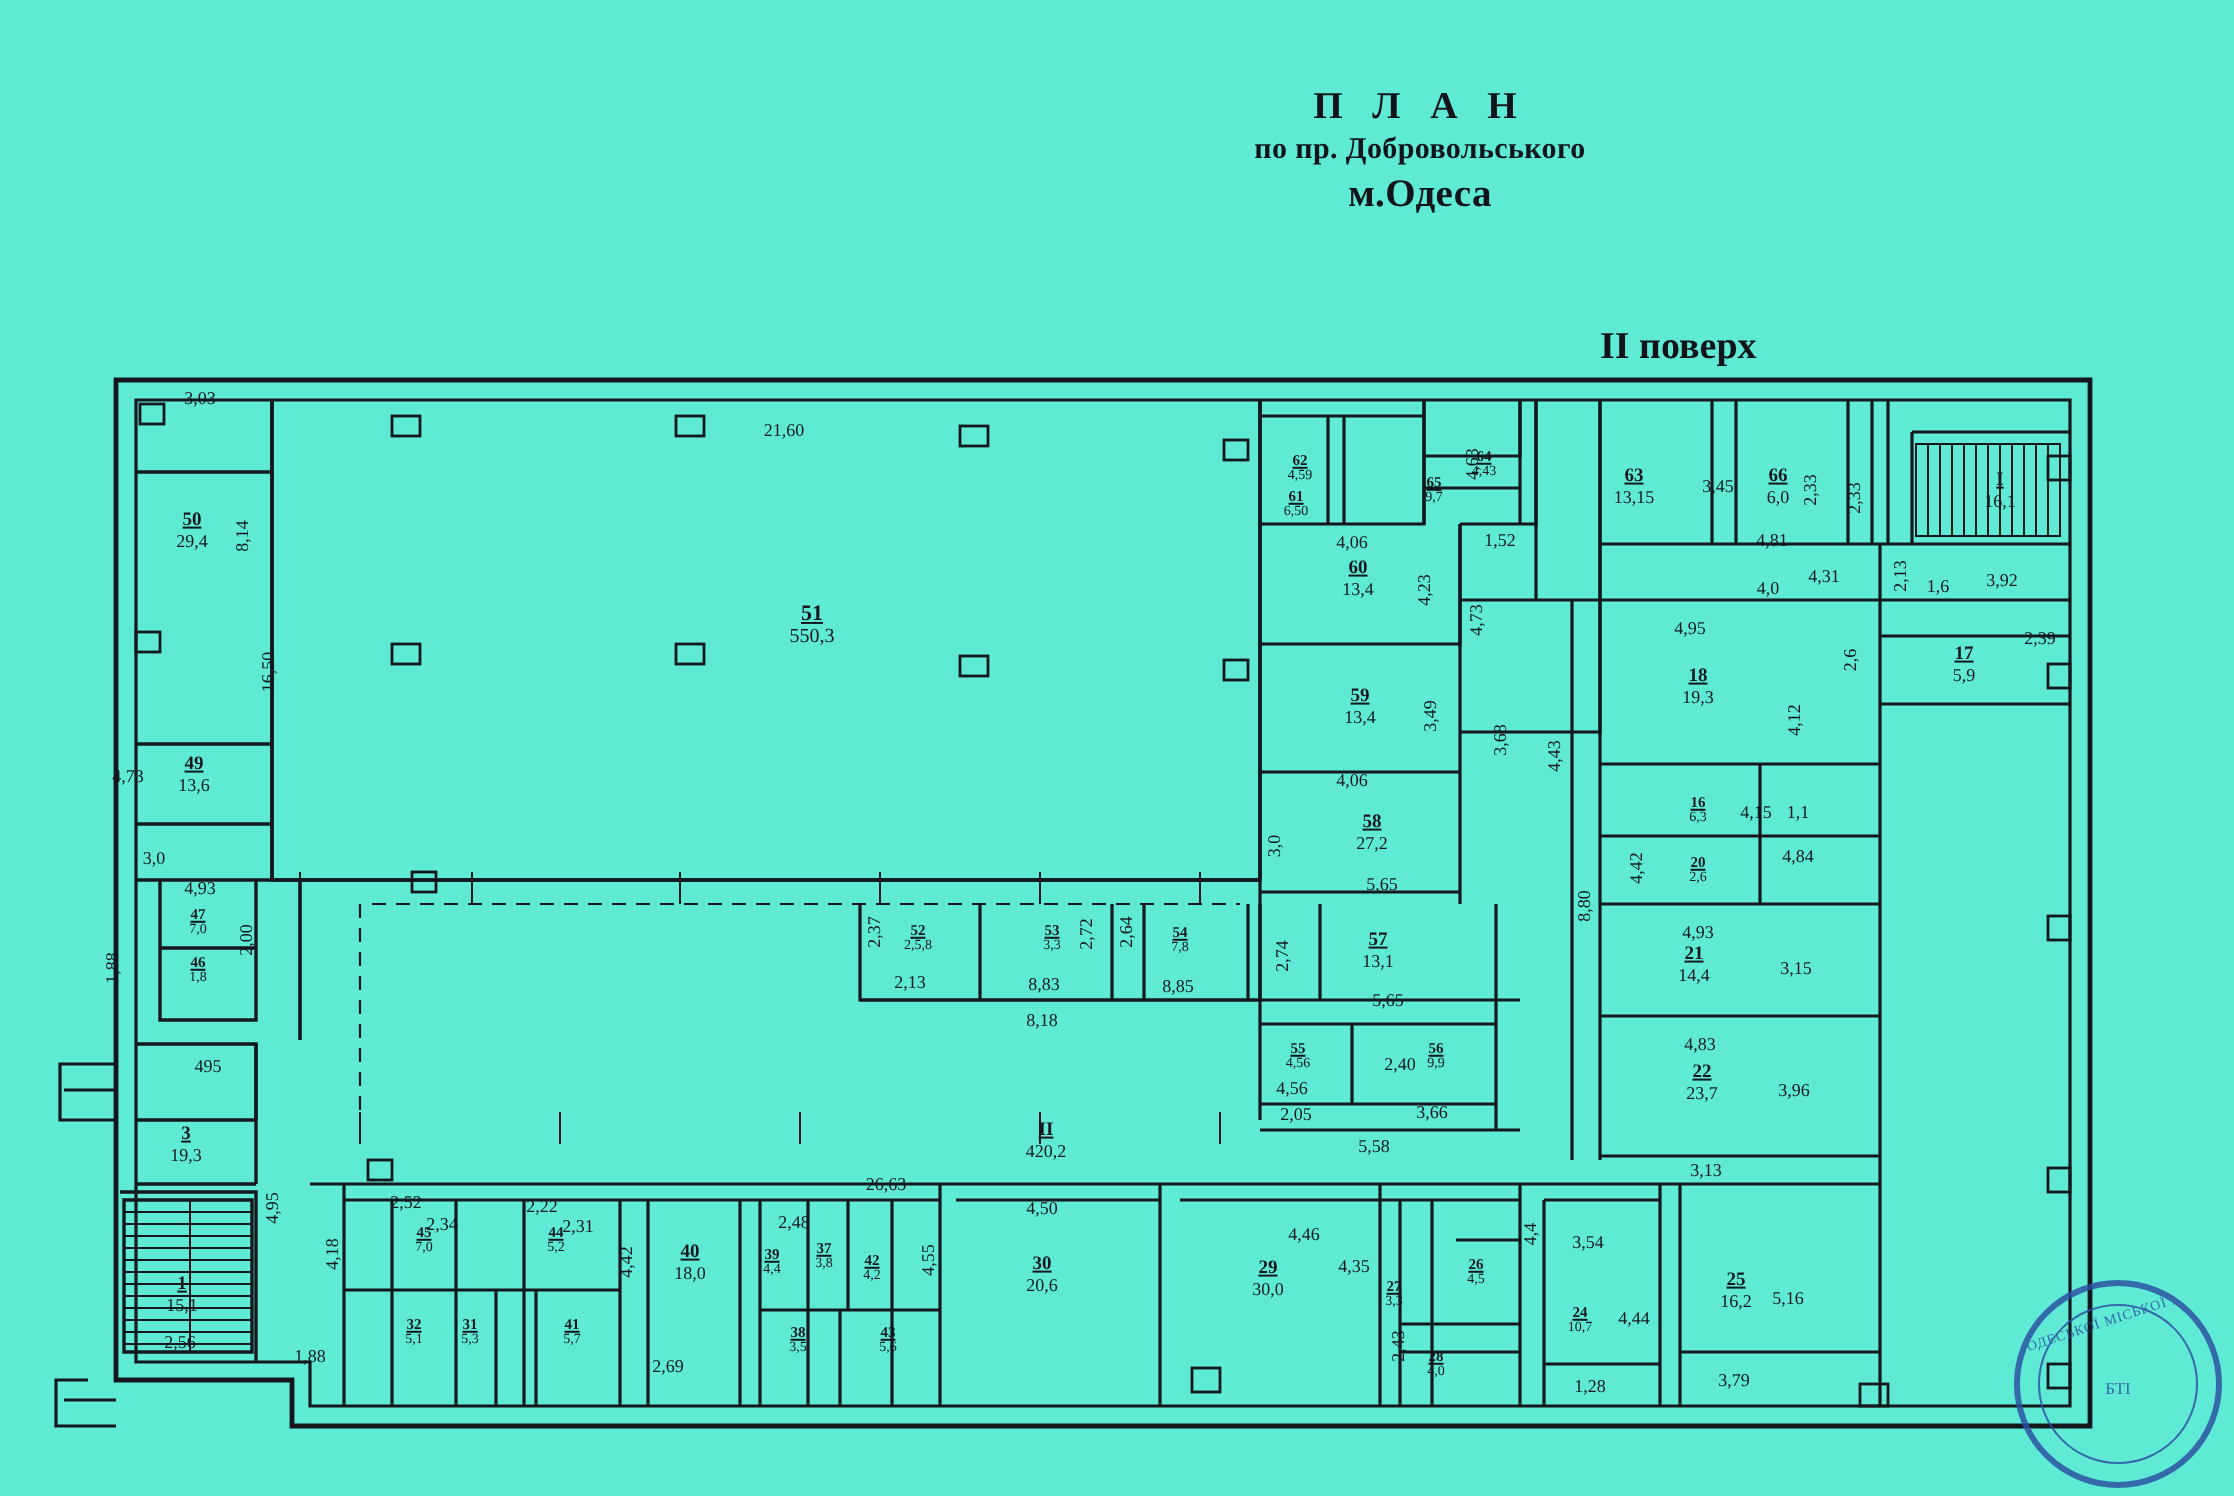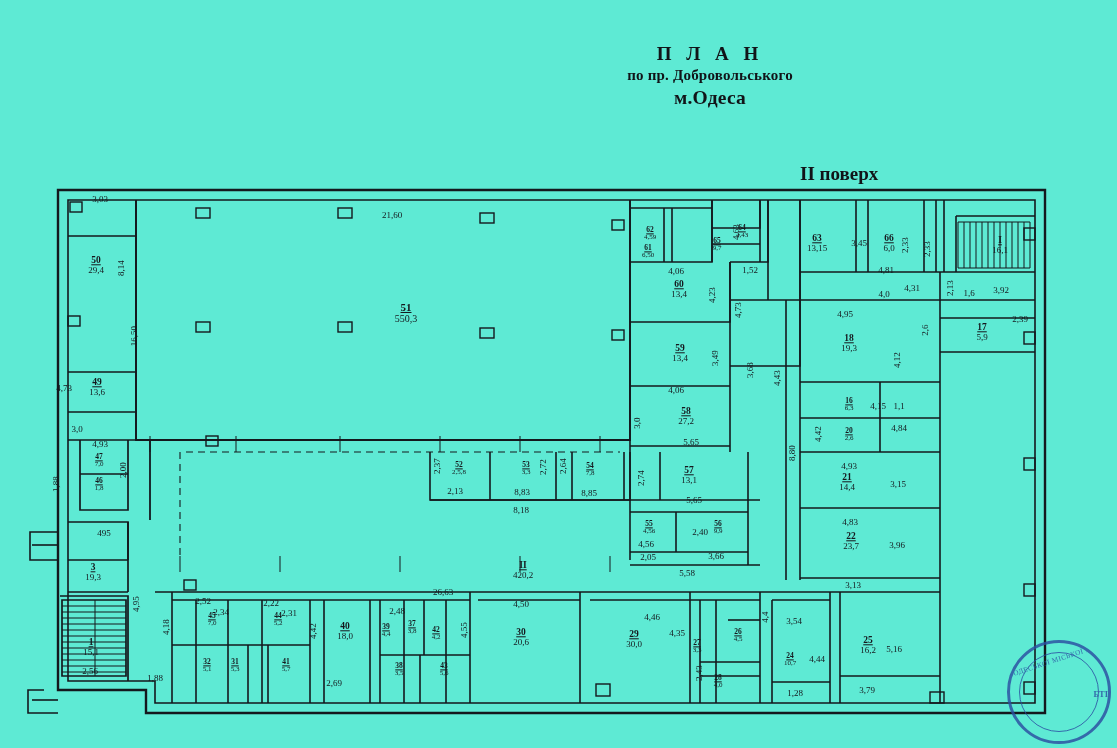--- a/index.html
+++ b/index.html
@@ -124,24 +124,24 @@
     text-align: center;
     color: #2b4ea2;
     font-size: 7px;
     letter-spacing: .5px;
     transform: rotate(-18deg);
   }
   .stamp .txt2 {
     position: absolute;
     left: 0; right: 0;
     top: 46px;
-    text-align: right;
+    text-align: center;
     color: #2b4ea2;
     font-size: 8.5px;
-    font-weight: bold;
+    font-weight: normal;
   }
 </style>
 </head>
 <body>
 
 <div id="sheet">
 
   <div class="title-block">
     <div class="title-line t1">П Л А Н</div>
     <div class="title-line t3">по пр. Добровольського</div>

